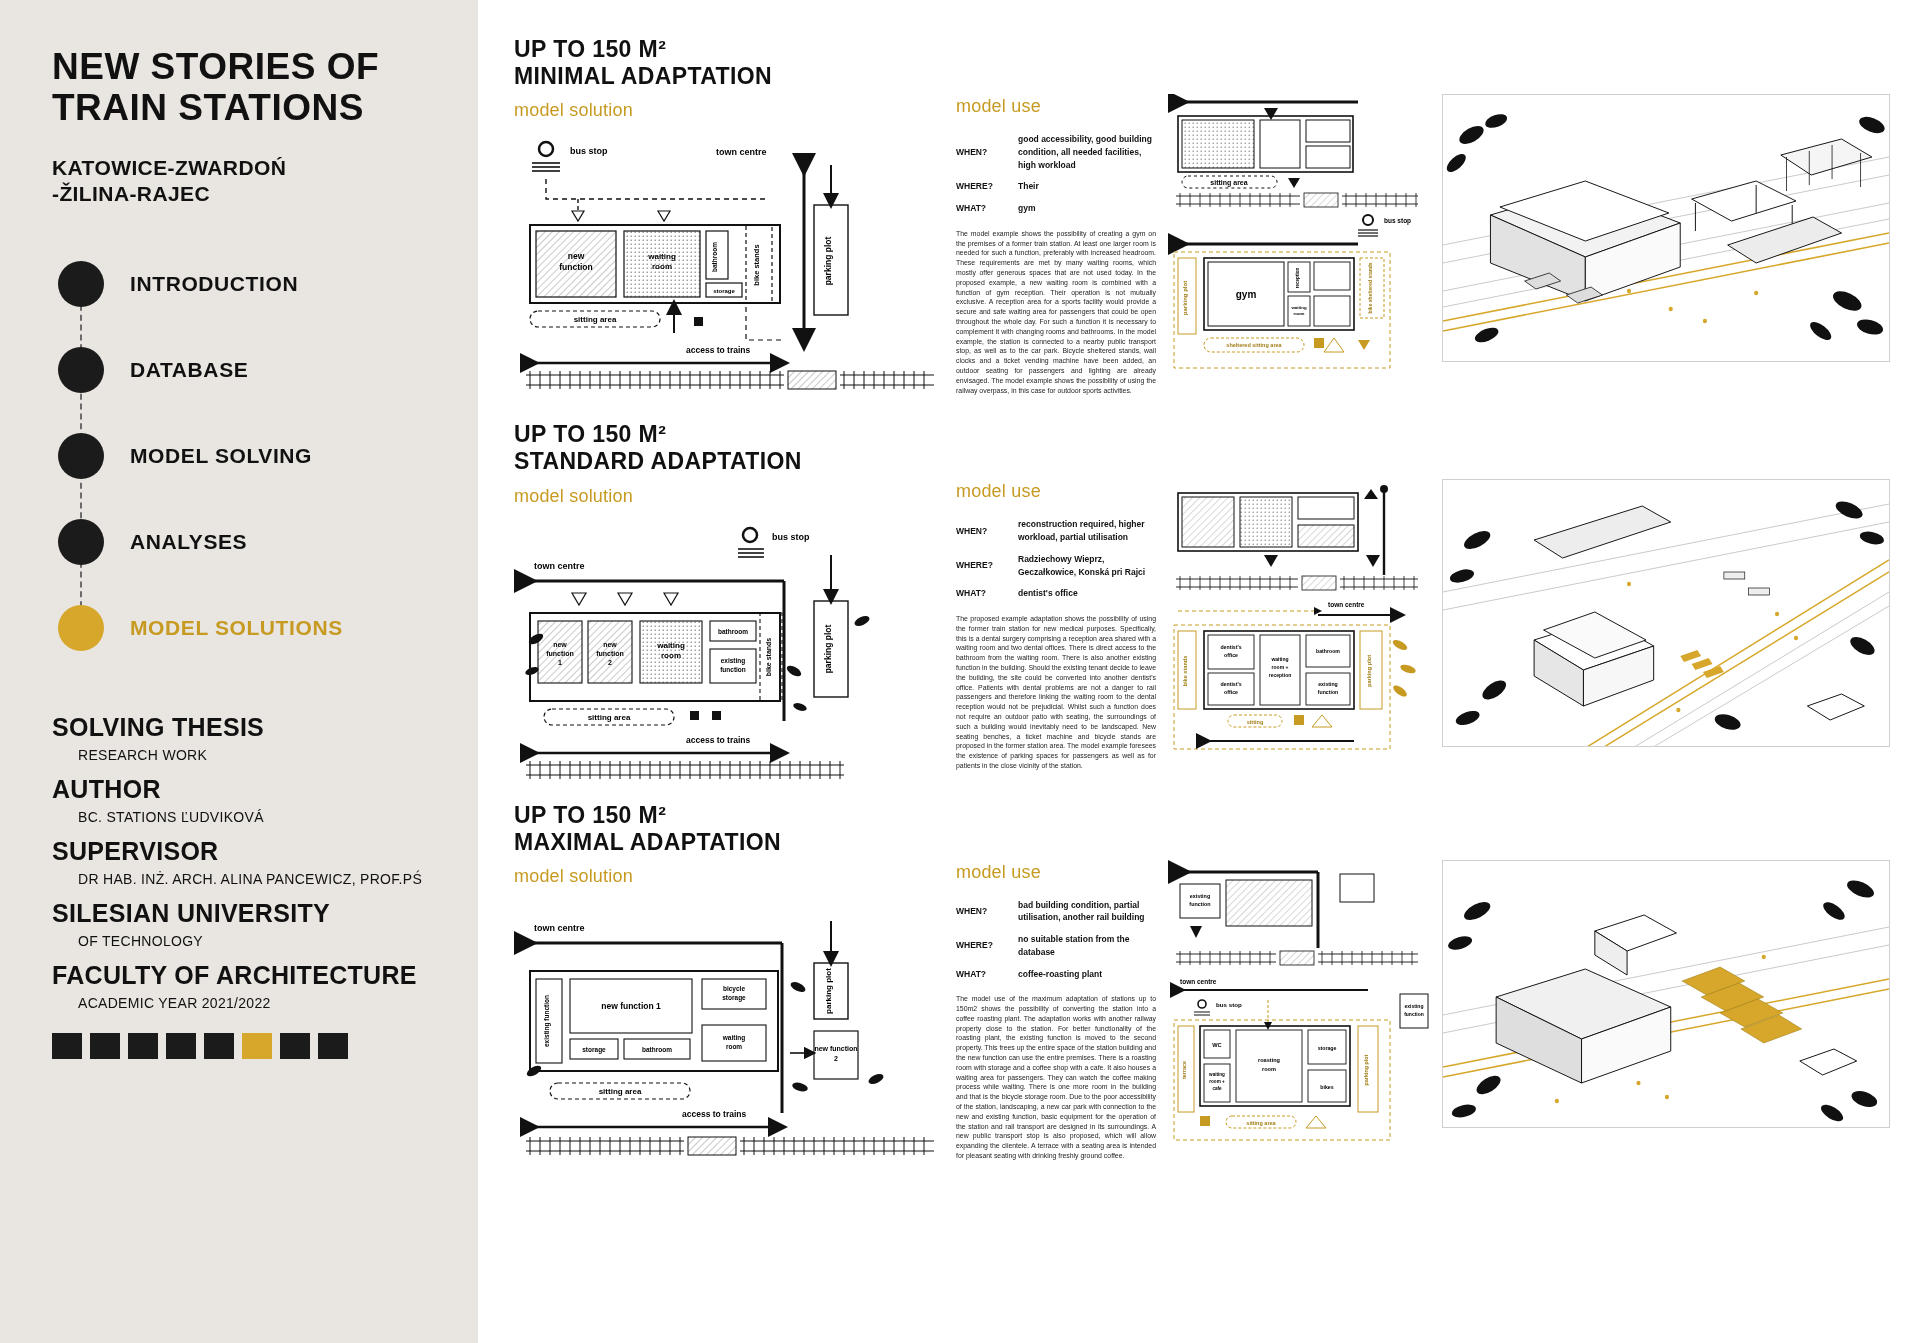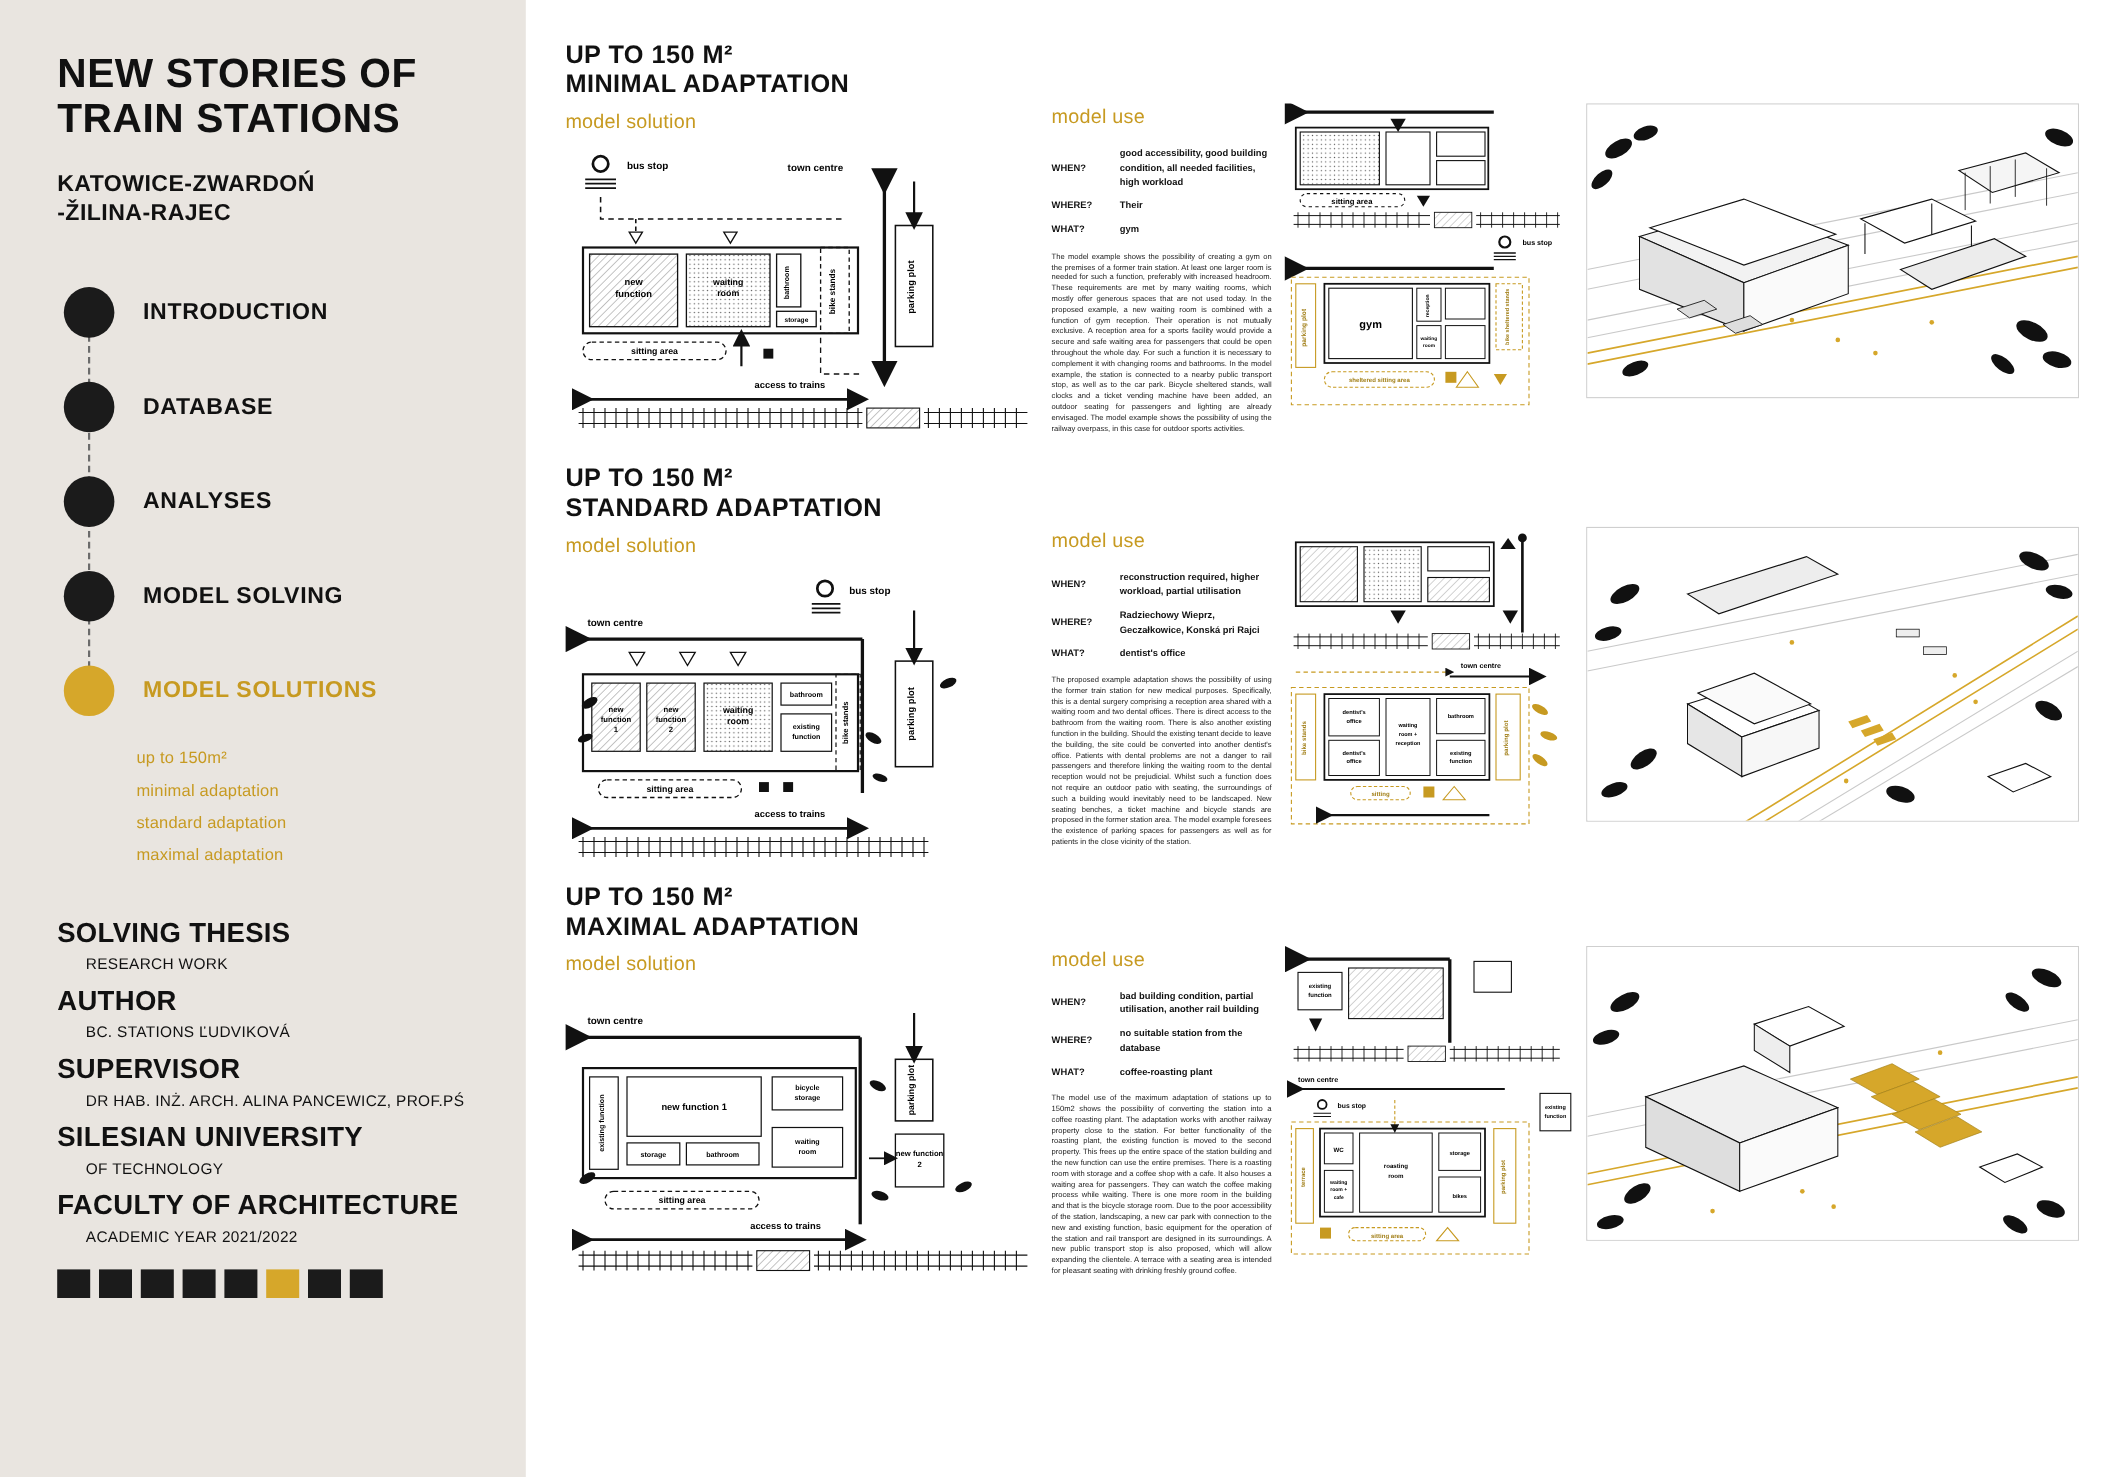--- a/index.html
+++ b/index.html
@@ -106,38 +106,32 @@
         <div class="nav-item">
           <div class="dot"></div>
           <div class="nav-label">INTRODUCTION</div>
         </div>
         <div class="nav-item">
           <div class="dot"></div>
           <div class="nav-label">DATABASE</div>
         </div>
         <div class="nav-item">
           <div class="dot"></div>
-          <div class="nav-label">ANALYSES</div>
+          <div class="nav-label">MODEL SOLVING</div>
         </div>
         <div class="nav-item">
           <div class="dot"></div>
-          <div class="nav-label">MODEL SOLVING</div>
+          <div class="nav-label">ANALYSES</div>
         </div>
         <div class="nav-item">
           <div class="dot active"></div>
           <div class="nav-label active">MODEL SOLUTIONS</div>
         </div>
       </nav>
 
-      <div class="sub-list">
-        <div>up to 150m²</div>
-        <div>minimal adaptation</div>
-        <div>standard adaptation</div>
-        <div>maximal adaptation</div>
-      </div>
 
       <div class="credits">
         <div class="big">SOLVING THESIS</div>
         <div class="small">RESEARCH WORK</div>
         <div class="big">AUTHOR</div>
         <div class="small">BC. STATIONS ĽUDVIKOVÁ</div>
         <div class="big">SUPERVISOR</div>
         <div class="small">DR HAB. INŻ. ARCH. ALINA PANCEWICZ, PROF.PŚ</div>
         <div class="big">SILESIAN UNIVERSITY</div>
         <div class="small">OF TECHNOLOGY</div>

